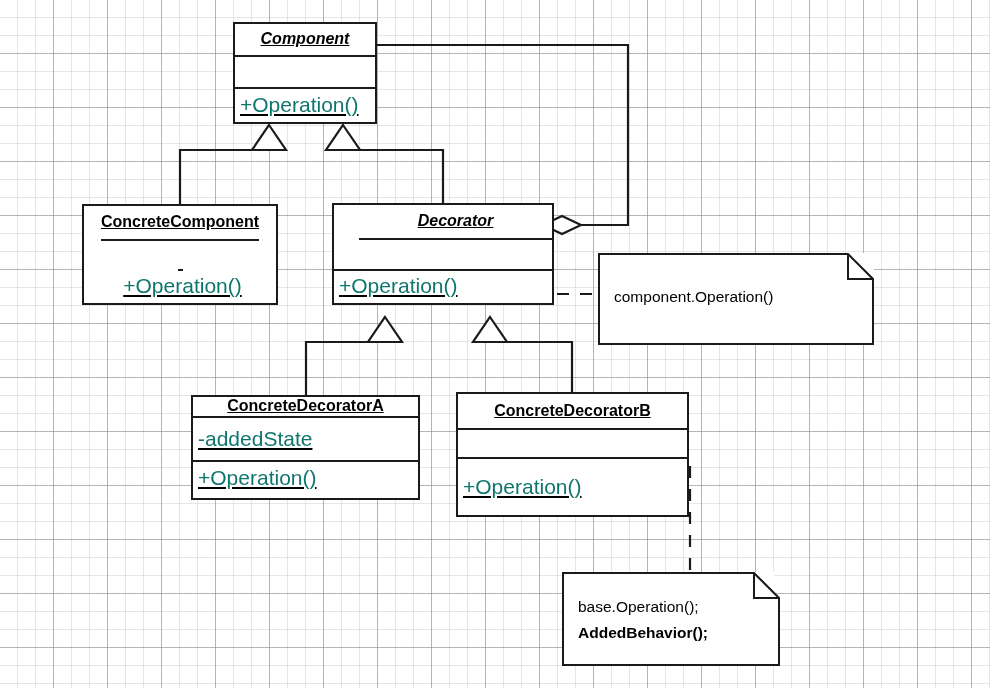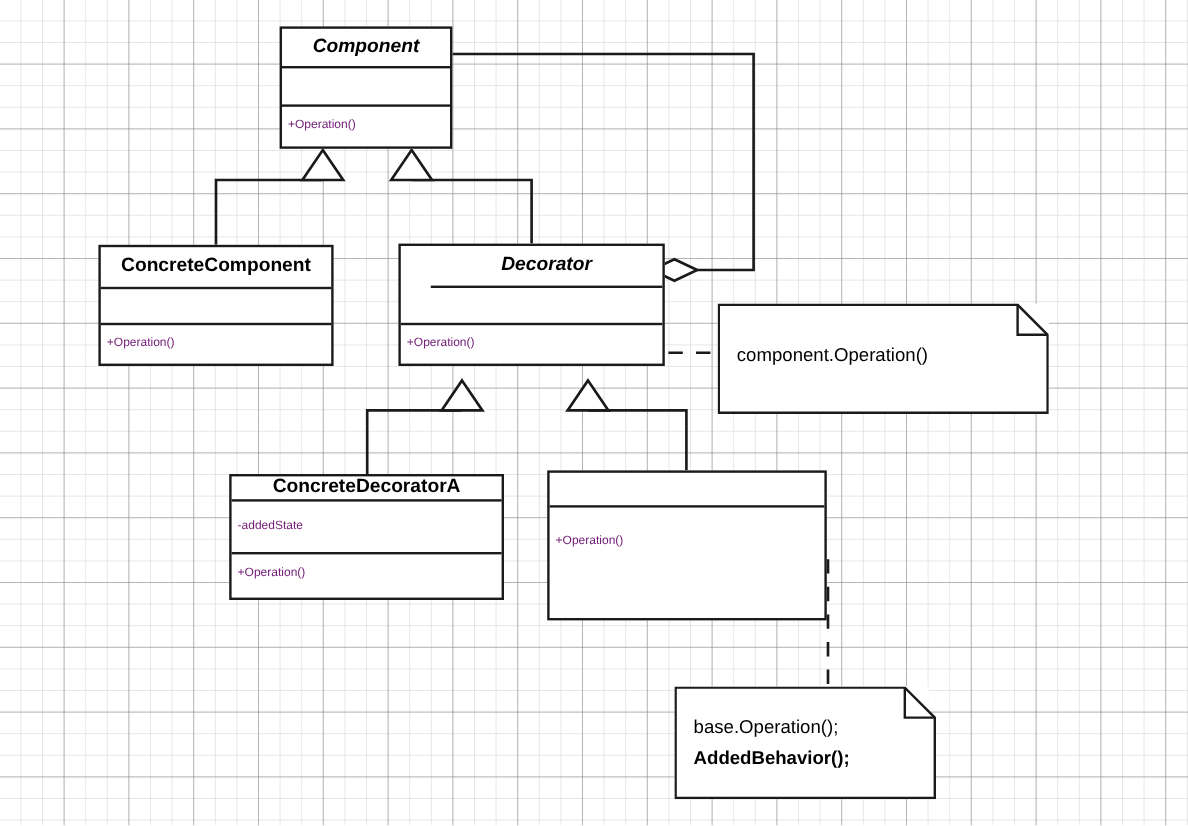--- a/index.html
+++ b/index.html
@@ -38,40 +38,41 @@
     border: 2px solid #1a1a1a;
     display: flex;
     flex-direction: column;
   }
   .uml-compartment {
     box-sizing: border-box;
     border-bottom: 2px solid #1a1a1a;
     display: flex;
     flex-direction: column;
     justify-content: center;
+    text-decoration: underline;
   }
   .uml-compartment:last-child {
     border-bottom: none;
   }
   .uml-title {
     text-align: center;
     font-weight: bold;
     font-size: 16px;
     color: #000000;
     line-height: 1.15;
   }
   .uml-title.abstract {
     font-style: italic;
   }
   .uml-attrs, .uml-ops {
     padding-left: 5px;
   }
   .member {
-    font-size: 10px;
-    color: #701a75;
+    font-size: 21px;
+    color: #0f766e;
     line-height: 1.28;
     white-space: nowrap;
   }
   .note {
     position: absolute;
     box-sizing: border-box;
     background: #ffffff;
   }
   .note-text {
     position: absolute;
@@ -127,21 +128,21 @@
   <div class="uml-class" style="left:233px; top:22px; width:144px; height:102px;">
     <div class="uml-compartment" style="height:34px;">
       <div class="uml-title abstract">Component</div>
     </div>
     <div class="uml-compartment uml-attrs" style="height:32px;"></div>
     <div class="uml-compartment uml-ops" style="height:34px;">
       <div class="member">+Operation()</div>
     </div>
   </div>
 
-  <div class="uml-class" style="left:82px; top:204px; width:196px; height:101px;">
+  <div class="uml-class" style="left:82px; top:204px; width:196px; height:101px;align-items:center;">
     <div class="uml-compartment" style="height:36px;">
       <div class="uml-title">ConcreteComponent</div>
     </div>
     <div class="uml-compartment uml-attrs" style="height:30px;"></div>
     <div class="uml-compartment uml-ops" style="height:33px;">
       <div class="member">+Operation()</div>
     </div>
   </div>
 
   <div class="uml-class" style="left:332px; top:203px; width:222px; height:102px;">
@@ -160,20 +161,23 @@
     </div>
     <div class="uml-compartment uml-attrs" style="height:44px;">
       <div class="member">-addedState</div>
     </div>
     <div class="uml-compartment uml-ops" style="height:32px;">
       <div class="member">+Operation()</div>
     </div>
   </div>
 
   <div class="uml-class" style="left:456px; top:392px; width:233px; height:125px;">
+    <div class="uml-compartment" style="height:36px;">
+      <div class="uml-title">ConcreteDecoratorB</div>
+    </div>
     <div class="uml-compartment uml-attrs" style="height:29px;"></div>
     <div class="uml-compartment uml-ops" style="height:56px;">
       <div class="member">+Operation()</div>
     </div>
   </div>
 
   <div class="note" style="left:598px; top:253px; width:276px; height:92px;">
     <svg width="276" height="92" viewBox="0 0 276 92" style="position:absolute; left:0; top:0;">
       <path d="M 1 1 L 250 1 L 275 26 L 275 91 L 1 91 Z" fill="#ffffff" stroke="#1a1a1a" stroke-width="2" stroke-linejoin="miter"></path>
       <path d="M 250 1 L 250 26 L 275 26" fill="none" stroke="#1a1a1a" stroke-width="2" stroke-linejoin="miter"></path>

